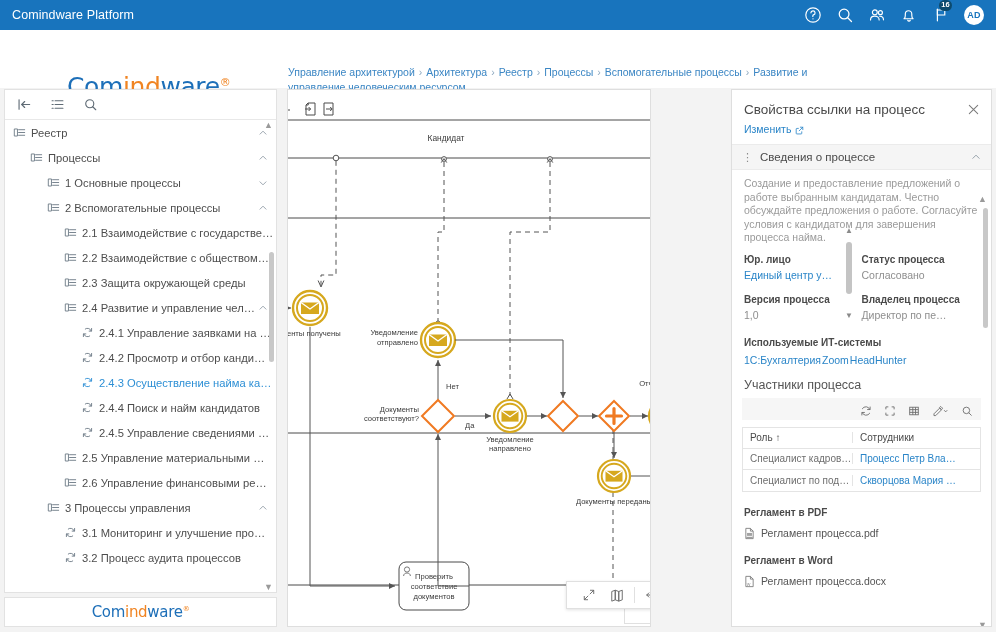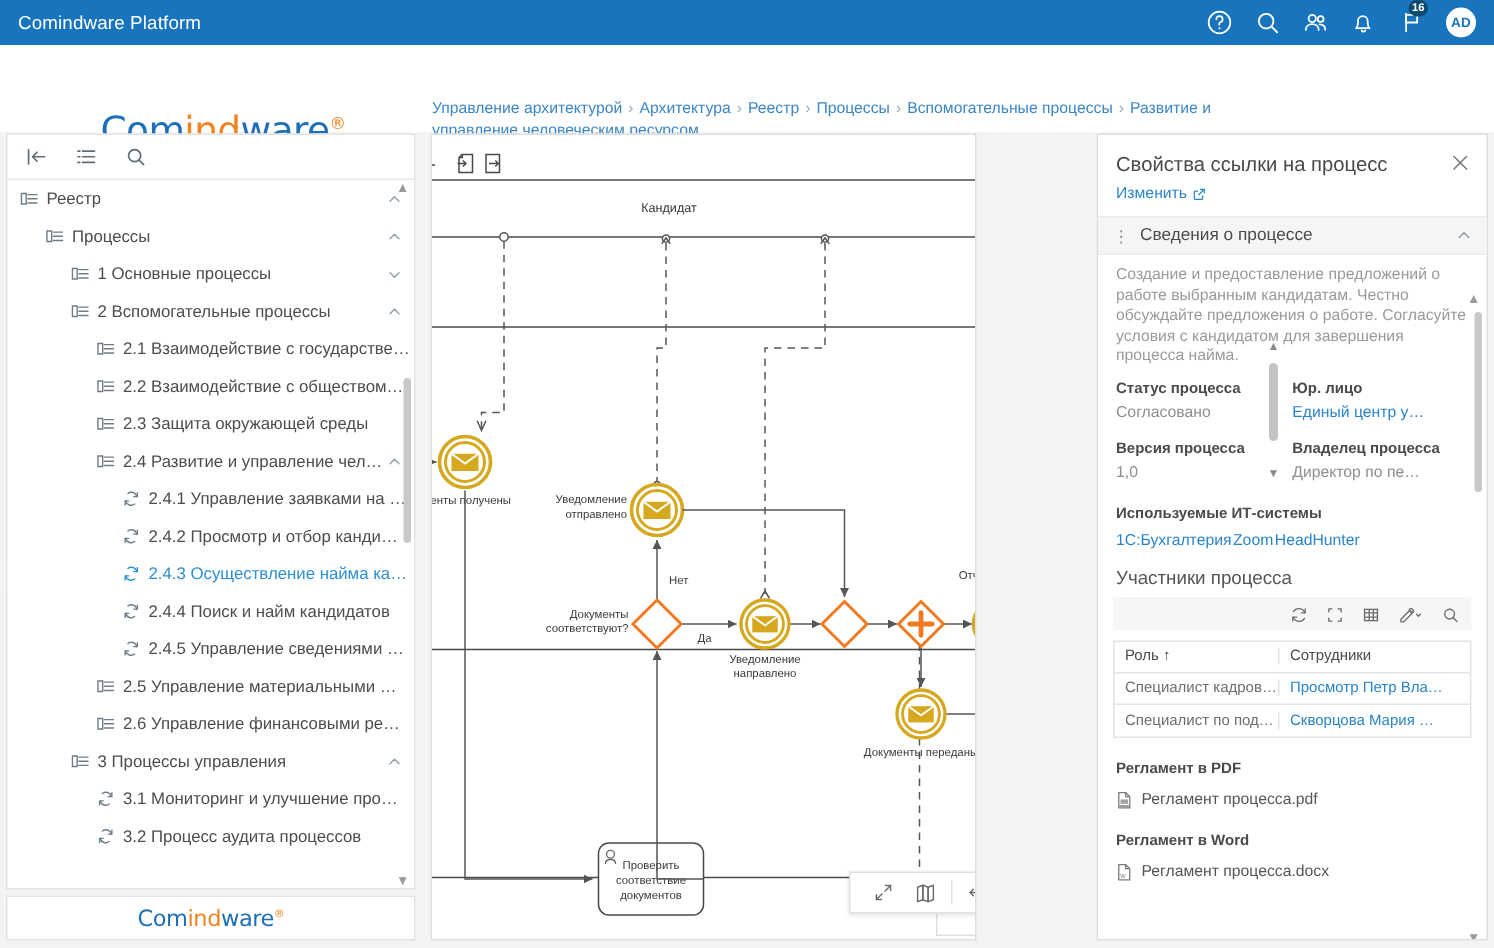--- a/index.html
+++ b/index.html
@@ -657,26 +657,26 @@
         <svg width="10" height="10" viewBox="0 0 12 12" fill="none" stroke="currentColor" stroke-width="1.1">
           <path d="M2.2 7.6L6 3.8l3.8 3.8" stroke-linecap="round" stroke-linejoin="round"></path>
         </svg>
       </span>
     </div>
 
     <div class="rp-desc">Создание и предоставление предложений о работе выбранным кандидатам. Честно обсуждайте предложения о работе. Согласуйте условия с кандидатом для завершения процесса найма.</div>
 
     <div class="rp-grid">
       <div class="rp-col">
+        <div class="rp-lbl">Юр. лицо</div>
+        <div class="rp-val link">Единый центр у…</div>
+      </div>
+      <div class="rp-col">
         <div class="rp-lbl">Статус процесса</div>
         <div class="rp-val">Согласовано</div>
-      </div>
-      <div class="rp-col">
-        <div class="rp-lbl">Юр. лицо</div>
-        <div class="rp-val link">Единый центр у…</div>
       </div>
     </div>
 
     <div class="rp-grid" style="padding-top:13px;">
       <div class="rp-col">
         <div class="rp-lbl">Версия процесса</div>
         <div class="rp-val">1,0</div>
       </div>
       <div class="rp-col">
         <div class="rp-lbl">Владелец процесса</div>
@@ -729,21 +729,21 @@
       </span>
     </div>
 
     <div class="rp-table">
       <div class="r head">
         <div class="c">Роль ↑</div>
         <div class="c">Сотрудники</div>
       </div>
       <div class="r body">
         <div class="c">Специалист кадров…</div>
-        <div class="c link">Просмотр Петр Вла…</div>
+        <div class="c link">Процесс Петр Вла…</div>
       </div>
       <div class="r body">
         <div class="c">Специалист по под…</div>
         <div class="c link">Скворцова Мария …</div>
       </div>
     </div>
 
     <div class="rp-filehead">Регламент в PDF</div>
     <div class="rp-file">
       <span class="fi">

